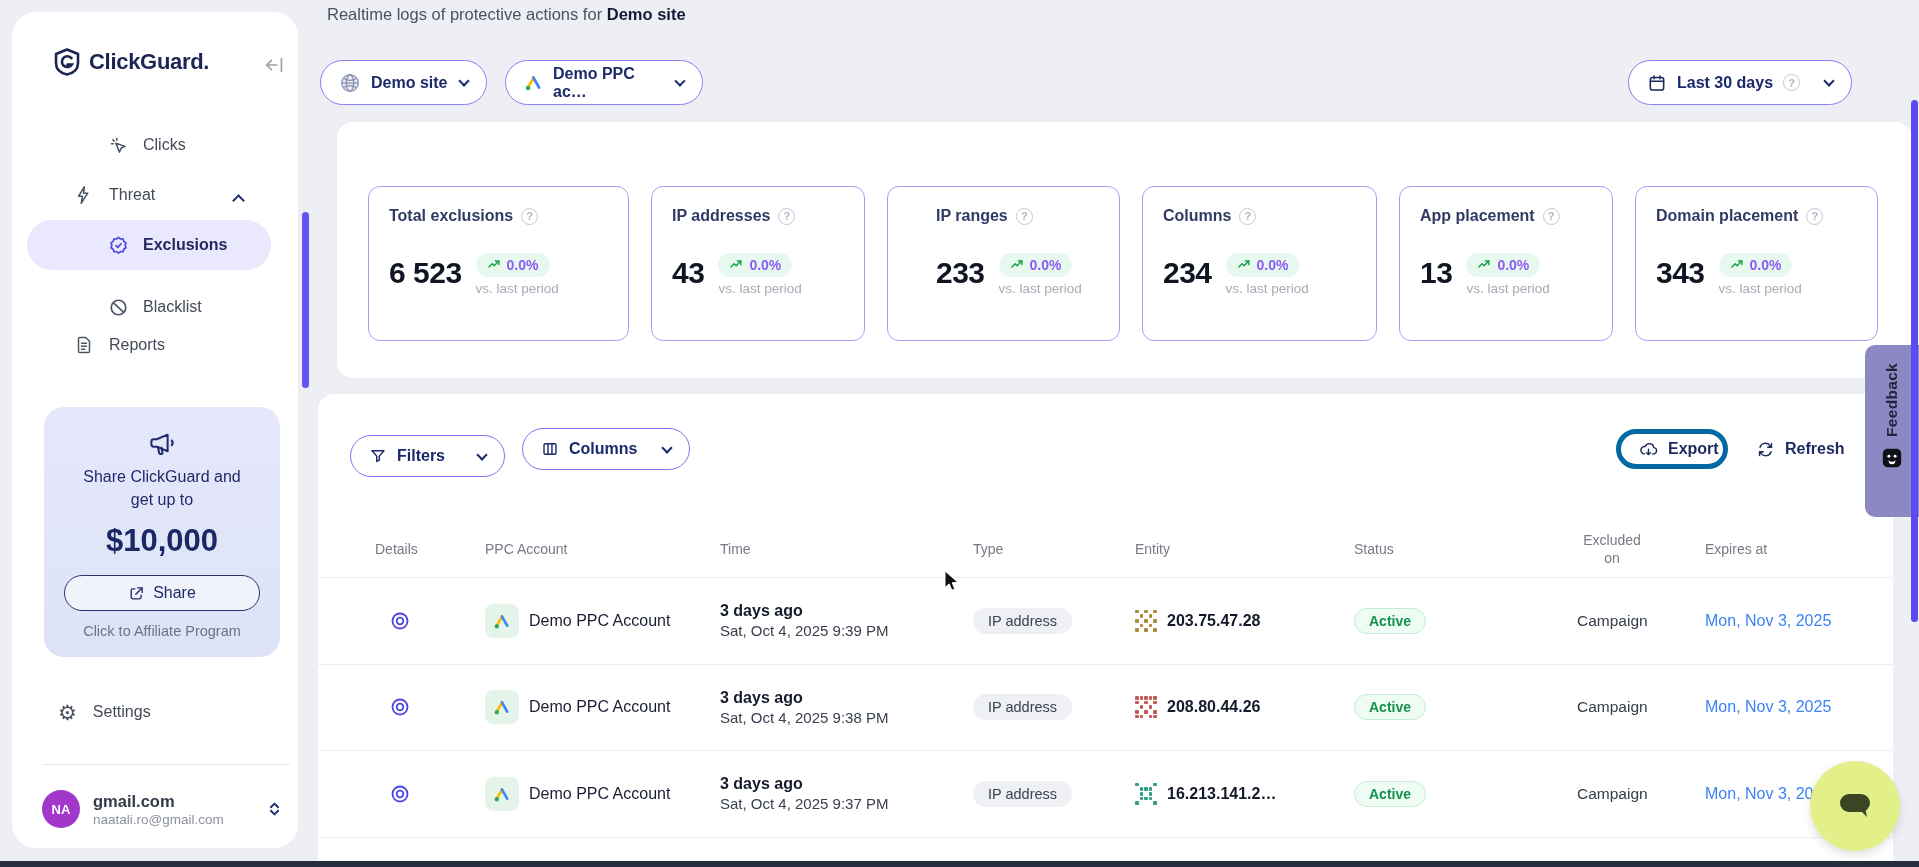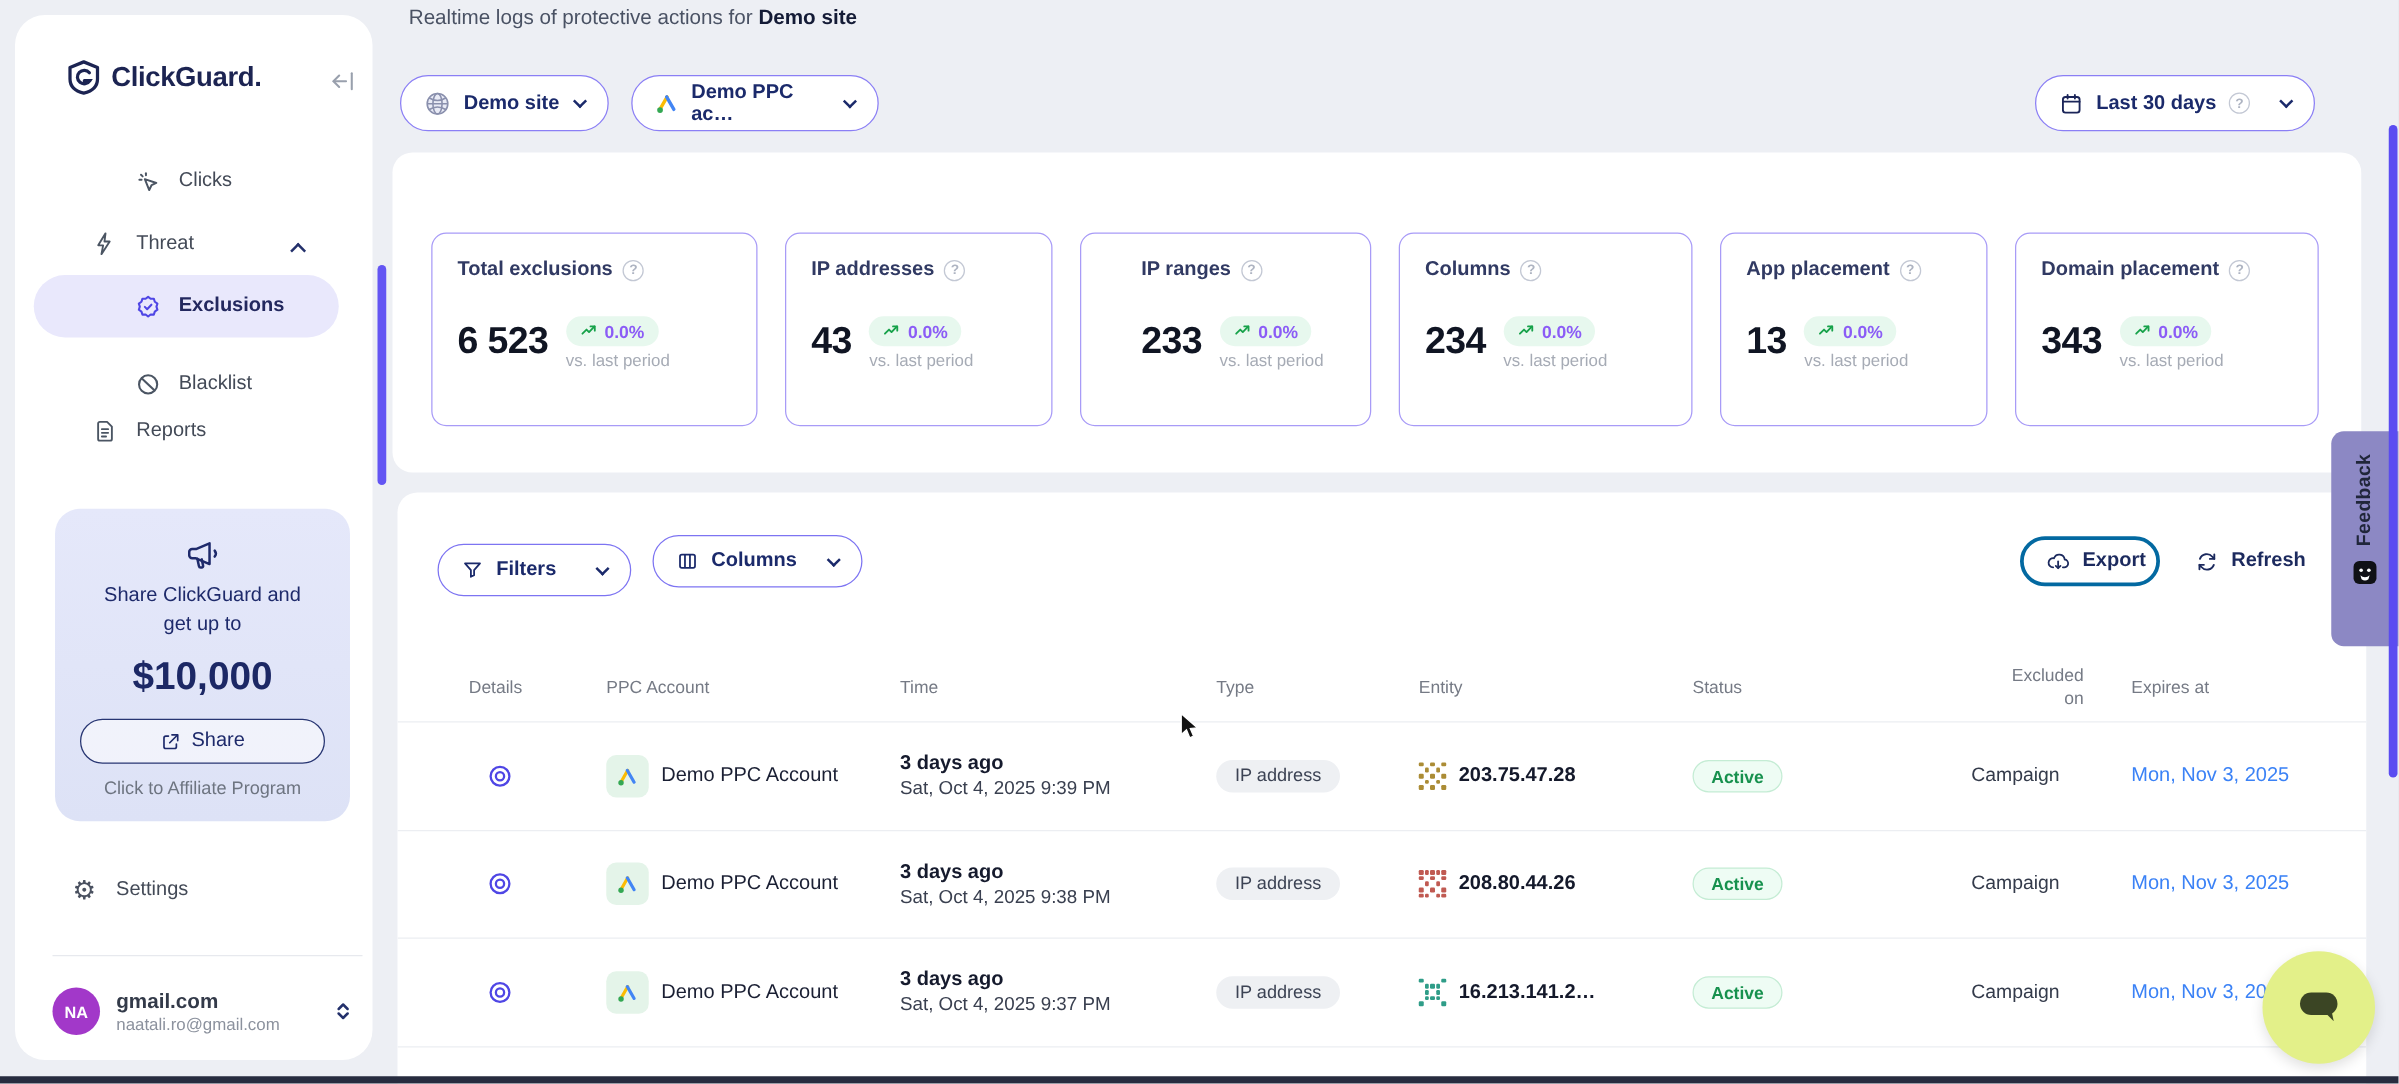--- a/index.html
+++ b/index.html
@@ -50,45 +50,45 @@
             display:flex;align-items:center;gap:10px;padding:0 18px;font-size:16px;font-weight:600;color:#1b2a6b;cursor:pointer;}
   .pill-site{left:320px;top:60px;width:167px;}
   .pill-ppc{left:505px;top:60px;width:198px;}
   .pill-date{left:1628px;top:60px;width:224px;}
   .pill-chev{width:8px;height:8px;border-right:2px solid #1b2a6b;border-bottom:2px solid #1b2a6b;
              transform:rotate(45deg);margin-left:auto;margin-bottom:3px;}
   .qm{width:17px;height:17px;border:1.5px solid #c3c8d4;border-radius:50%;color:#aeb4c2;font-size:11px;
       display:inline-flex;align-items:center;justify-content:center;font-weight:700;flex:0 0 auto;}
 
   
-  .stats-card{position:absolute;left:314px;top:122px;width:1575px;height:256px;background:#fff;border-radius:16px;}
+  .stats-card{position:absolute;left:337px;top:122px;width:1575px;height:256px;background:#fff;border-radius:16px;}
   .stats-row{display:flex;gap:22px;padding:64px 31px 0 31px;}
   .stat{border:1.5px solid #a89bf7;border-radius:12px;height:155px;padding:20px 20px;}
   .stat-title{display:flex;align-items:center;gap:8px;font-size:16px;font-weight:600;color:#313a63;}
   .stat-bottom{display:flex;align-items:flex-start;gap:14px;margin-top:28px;}
   .stat-value{font-size:30px;font-weight:700;color:#101523;letter-spacing:-0.5px;line-height:40px;}
   .chg-pill{display:inline-flex;align-items:center;gap:6px;background:#e7f8ee;color:#8b5cf6;border-radius:14px;
             padding:4px 11px;font-size:14px;font-weight:600;}
   .vs{margin-top:4px;font-size:13.5px;color:#a6abb5;}
 
   
   .table-card{position:absolute;left:318px;top:394px;width:1575px;height:473px;background:#fff;
               border-radius:16px 16px 0 0;overflow:hidden;}
   .tb-btn{position:absolute;height:42px;border-radius:22px;display:flex;align-items:center;gap:10px;
           padding:0 18px;font-size:16px;font-weight:600;color:#1b2a6b;cursor:pointer;background:#fff;}
   .tb-filters{left:32px;top:41px;width:155px;border:1.5px solid #7d74f2;align-items:center;}
   .tb-columns{left:204px;top:34px;width:168px;border:1.5px solid #7d74f2;}
-  .tb-export{left:1298px;top:35px;width:112px;height:40px;border:3px solid #0369a1;color:#1c2a5e;}
+  .tb-export{left:1298px;top:35px;width:112px;height:40px;border:5px solid #0369a1;color:#1c2a5e;}
   .tb-refresh{left:1430px;top:35px;height:40px;border:none;color:#1c2a5e;padding:0 8px;}
   .tgrid{display:grid;grid-template-columns:110px 235px 253px 162px 219px 223px 128px 1fr;
          align-items:center;padding-left:57px;}
   .thead{position:absolute;left:0;top:126px;width:100%;height:58px;font-size:14px;color:#757a85;
          border-bottom:1px solid #eceef2;}
   .thead .hx{line-height:18px;}
-  .h-excl{width:70px;text-align:right;margin-left:20px;}
+  .h-excl{width:70px;text-align:center;}
   .rows{position:absolute;left:0;top:184px;width:100%;}
   .trow{height:86.5px;border-bottom:1px solid #eceef2;font-size:16px;color:#1a1f33;}
   .eye-btn{margin-left:14px;cursor:pointer;width:22px;}
   .acct-cell{display:flex;align-items:center;gap:10px;font-weight:500;color:#1a1f33;}
   .ads-chip{width:34px;height:34px;border-radius:8px;background:#e4f4e9;display:flex;align-items:center;justify-content:center;}
   .t-rel{font-weight:700;color:#151a2d;font-size:16px;line-height:21px;}
   .t-full{color:#3a4050;font-size:15px;line-height:20px;}
   .type-pill{display:inline-flex;align-items:center;background:#eef0f3;color:#3c4354;border-radius:15px;
              padding:5px 15px;font-size:14.5px;width:max-content;}
   .entity-cell{display:flex;align-items:center;gap:10px;font-weight:600;color:#14192b;}

